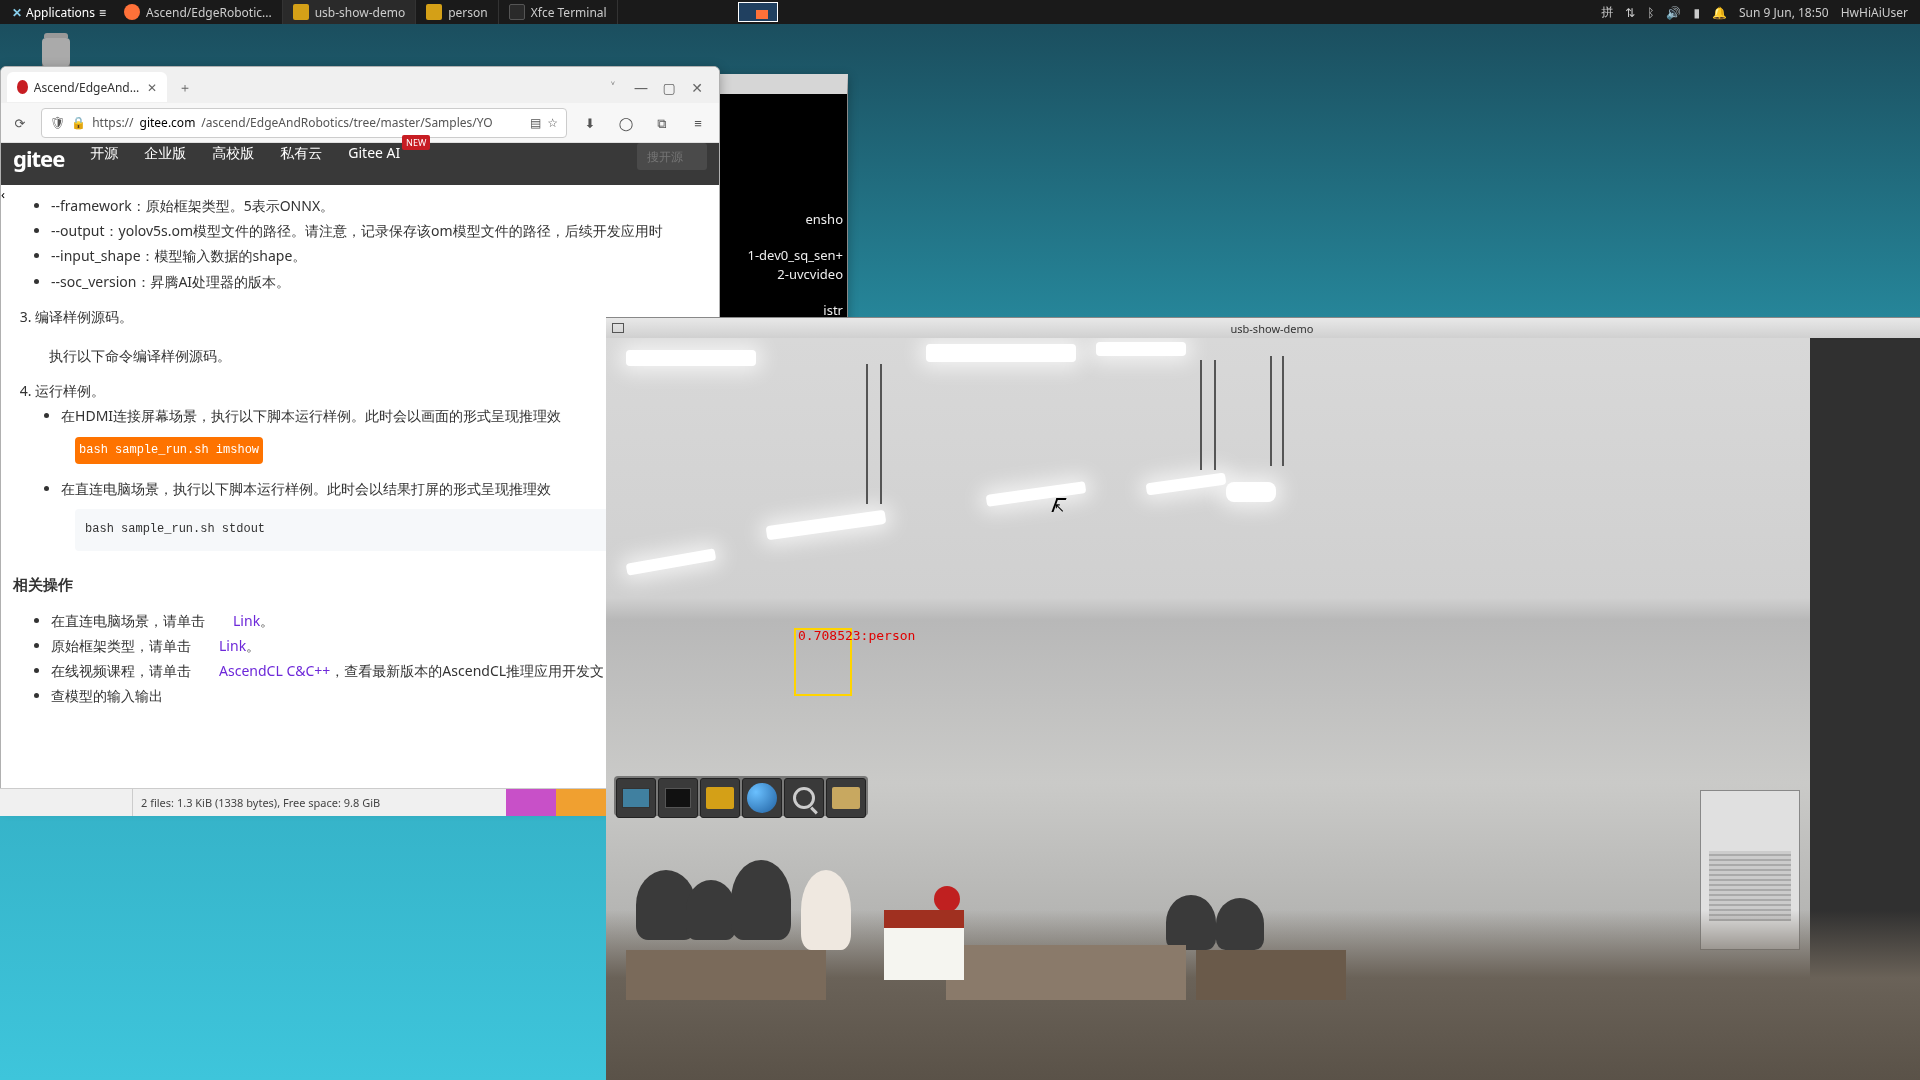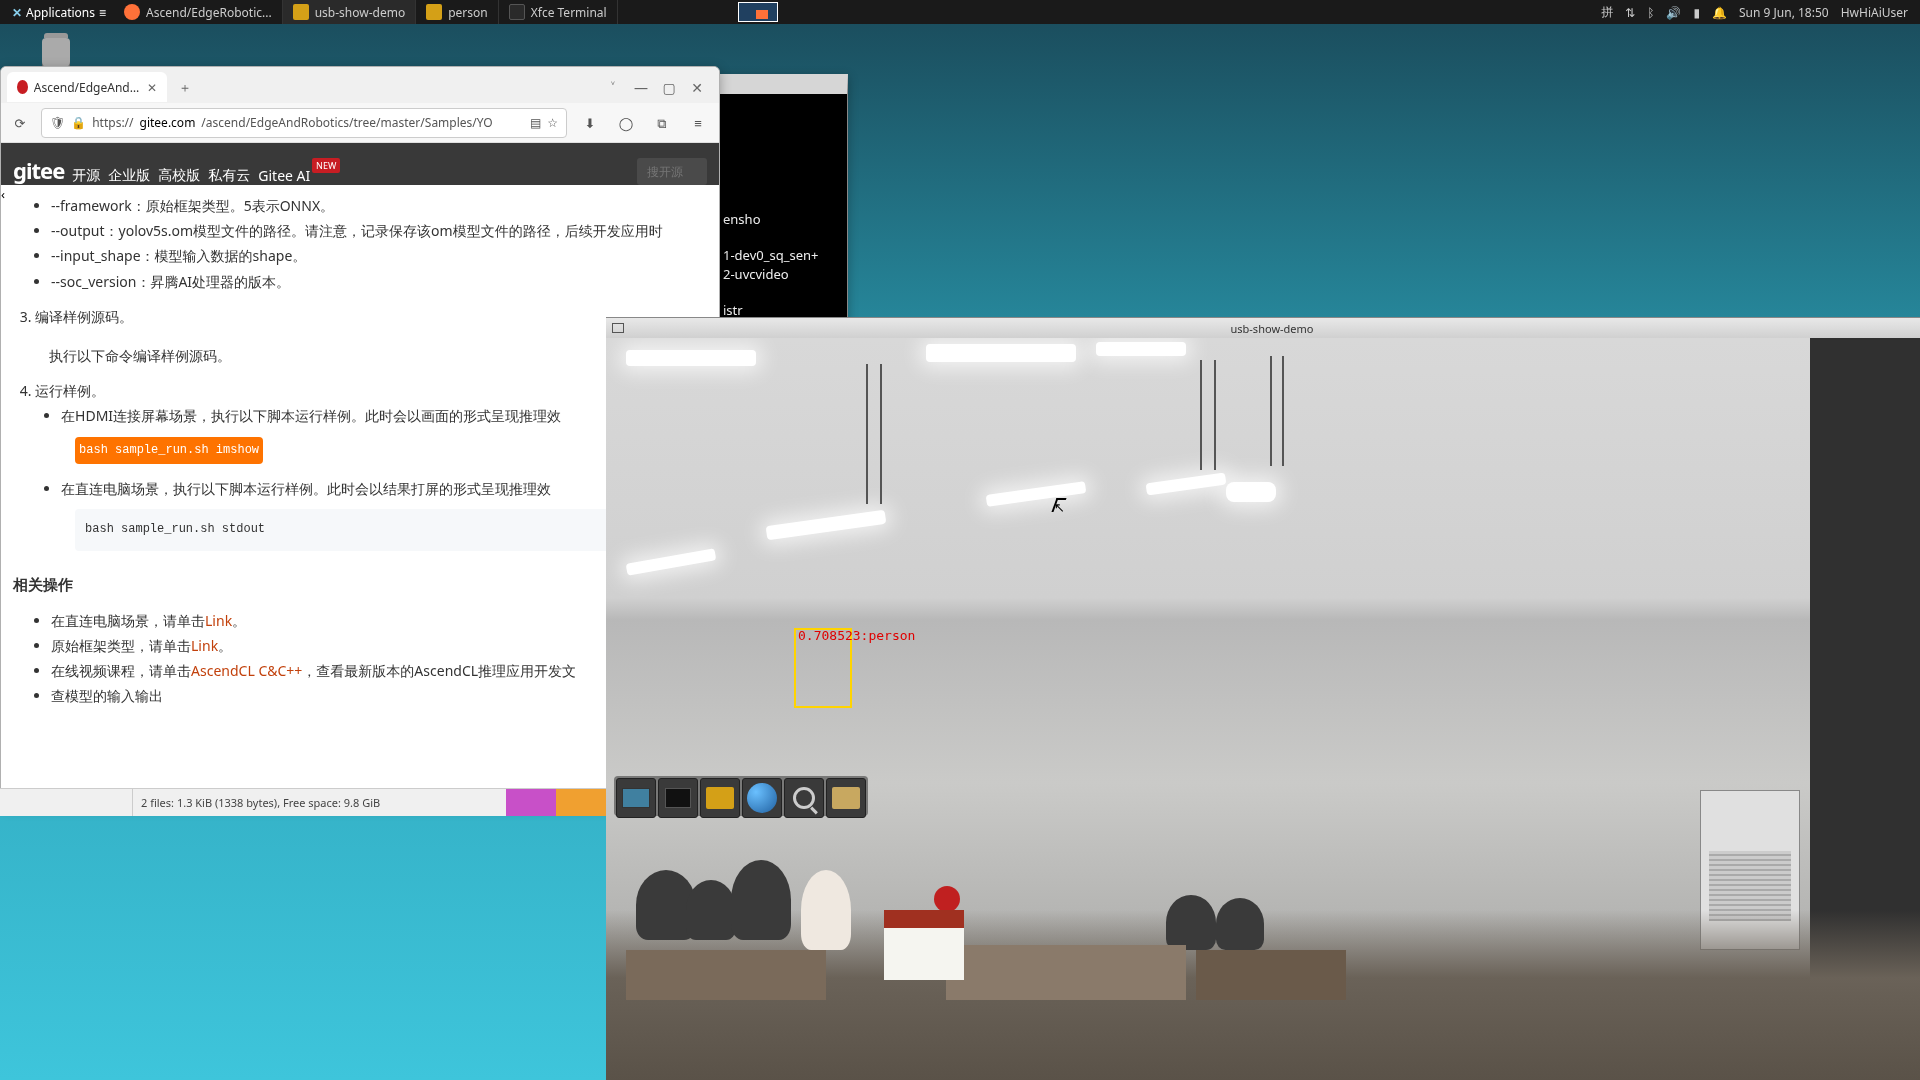--- a/index.html
+++ b/index.html
@@ -34,46 +34,46 @@
 .btab-new { width: 28px; height: 28px; display: flex; align-items: center; justify-content: center; color: #666; cursor: pointer; border-radius: 4px; }
 .bwinctrl { margin-left: auto; display: flex; gap: 4px; padding-right: 4px; }
 .bwinctrl span { width: 24px; height: 24px; display: flex; align-items: center; justify-content: center; color: #666; cursor: pointer; font-size: 14px; }
 .burlbar { height: 40px; background: #f7f7f7; display: flex; align-items: center; padding: 0 8px; gap: 10px; border-bottom: 1px solid #e0e0e0; }
 .burlbar .navbtn { width: 22px; height: 22px; display: flex; align-items: center; justify-content: center; color: #555; cursor: pointer; }
 .burlbar .urlbox { flex: 1; height: 30px; background: #fff; border: 1px solid #ccc; border-radius: 4px; display: flex; align-items: center; padding: 0 8px; gap: 6px; font-size: 12px; color: #555; }
 .burlbar .urlbox .lock { color: #333; }
 .burlbar .urlbox .host { color: #000; }
 .burlbar .iconbtn { width: 26px; height: 26px; display: flex; align-items: center; justify-content: center; color: #555; cursor: pointer; }
 
-.gitee-nav { height: 42px; background: #393939; display: flex; align-items: flex-end; padding: 0 12px; gap: 8px; color: #fff; font-size: 14px; }
+.gitee-nav { height: 42px; background: #393939; display: flex; align-items: flex-start; padding: 0 12px; gap: 26px; color: #fff; font-size: 14px; }
 .gitee-nav .logo { font-weight: bold; font-size: 22px; letter-spacing: -1px; }
 .gitee-nav .gnav-item { cursor: pointer; position: relative; }
 .gitee-nav .badge { position: absolute; top: -8px; right: -30px; background: #c71d23; color: #fff; font-size: 9px; padding: 1px 4px; border-radius: 2px; }
 .gitee-nav .search { margin-left: auto; }
 .gitee-nav .search input { background: #4a4a4a; border: none; color: #fff; padding: 5px 10px; border-radius: 3px; width: 70px; font-size: 12px; }
 
 .gitee-body { flex: 1; display: flex; overflow: hidden; }
 .toc { width: 108px; background: #fff; border-right: 1px solid #e8e8e8; padding-top: 6px; font-size: 13px; color: #555; }
 .toc .item { padding: 6px 8px; cursor: pointer; white-space: nowrap; overflow: hidden; }
 .toc .item.active { color: #fe7300; }
 .content { flex: 1; overflow-y: auto; padding: 8px 20px 20px; font-size: 14px; color: #333; line-height: 1.8; }
 .content ul { list-style: disc; margin-left: 26px; }
 .content ol { margin-left: 10px; }
 .content ol > li { margin: 10px 0 4px; }
 .content .sub { margin-left: 14px; margin-top: 14px; }
 .content pre { background: #f6f8fa; padding: 10px; font-family: "Courier New", monospace; font-size: 12px; margin: 8px 0 12px 14px; border-radius: 4px; white-space: pre; }
 .content pre.highlight { display: inline-block; background: #fe7300; color: #fff; padding: 3px 4px; margin-left: 14px; }
 .content h3 { font-size: 15px; font-weight: 600; margin: 20px 0 10px -12px; }
-.content a { color: #c2410c; text-decoration: none; }
+.content a { color: #6d28d9; text-decoration: none; margin-left: 28px; }
 
 
 .terminal { position: absolute; top: 74px; left: 718px; width: 130px; height: 248px; background: #000; border: 1px solid #888; border-top: 20px solid #d6d6d6; box-shadow: 0 3px 10px rgba(0,0,0,.3); color: #eee; font-family: monospace; font-size: 13px; padding: 6px 4px; overflow: hidden; }
 .terminal .winctrls { position: absolute; top: -18px; right: 4px; display: flex; gap: 4px; color: #333; font-size: 11px; }
 .terminal .winctrls span { width: 14px; height: 14px; border: 1px solid #888; display: flex; align-items: center; justify-content: center; cursor: pointer; background: #eee; }
-.terminal pre { line-height: 1.4; }
+.terminal pre { line-height: 1.4; text-align: right; }
 
 
 .video-win { position: absolute; top: 317px; left: 606px; right: 0; bottom: 0; background: #3a6a78; border-top: 1px solid #888; }
 .video-title { height: 20px; background: linear-gradient(#e8e8e8,#d0d0d0); display: flex; align-items: center; padding: 0 6px; font-size: 11px; color: #333; }
 .video-title .wicon { width: 12px; height: 10px; border: 1px solid #555; margin-right: 6px; }
 .video-title .t { margin: 0 auto; }
 .video-content { position: absolute; top: 20px; left: 0; right: 0; bottom: 0; background: #888; overflow: hidden; }
 .scene { width: 100%; height: 100%; position: relative; background: linear-gradient(180deg, #d8d8d8 0%, #d0d0d0 35%, #b8b8b8 38%, #cacac8 60%, #9a9a98 100%); }
 .scene .ceiling-light { position: absolute; background: #fff; border-radius: 4px; box-shadow: 0 0 20px 6px rgba(255,255,255,.7); }
 .scene .wire { position: absolute; width: 2px; background: #555; }
@@ -282,21 +282,21 @@
       <div class="person" style="left:610px; bottom:130px; width:48px; height:52px;"></div>
 
       <div class="person" style="left:195px; bottom:130px; width:50px; height:80px; background:#efe8e0;"></div>
 
       <div class="clutter" style="left:20px; width:200px; height:50px;"></div>
       <div class="clutter" style="left:340px; width:240px; height:55px; background:#8a7a6a;"></div>
       <div class="clutter" style="left:590px; width:150px; height:50px; background:#6a5a4a;"></div>
       <div class="redball" style="left:328px; bottom:168px;"></div>
       <div class="calendar" style="left:278px; bottom:100px;"></div>
 
-      <div class="detect-box" style="left:188px; top:290px; width:58px; height:80px;">
+      <div class="detect-box" style="left:188px; top:290px; width:58px; height:68px;">
         <span class="detect-label">0.708523:person</span>
       </div>
       <div class="cursor" style="left:448px; top:160px;">↖</div>
     </div>
   </div>
 </div>
 
 <div class="dock">
   <div class="ditem">
       <div class="deskicon"></div>

